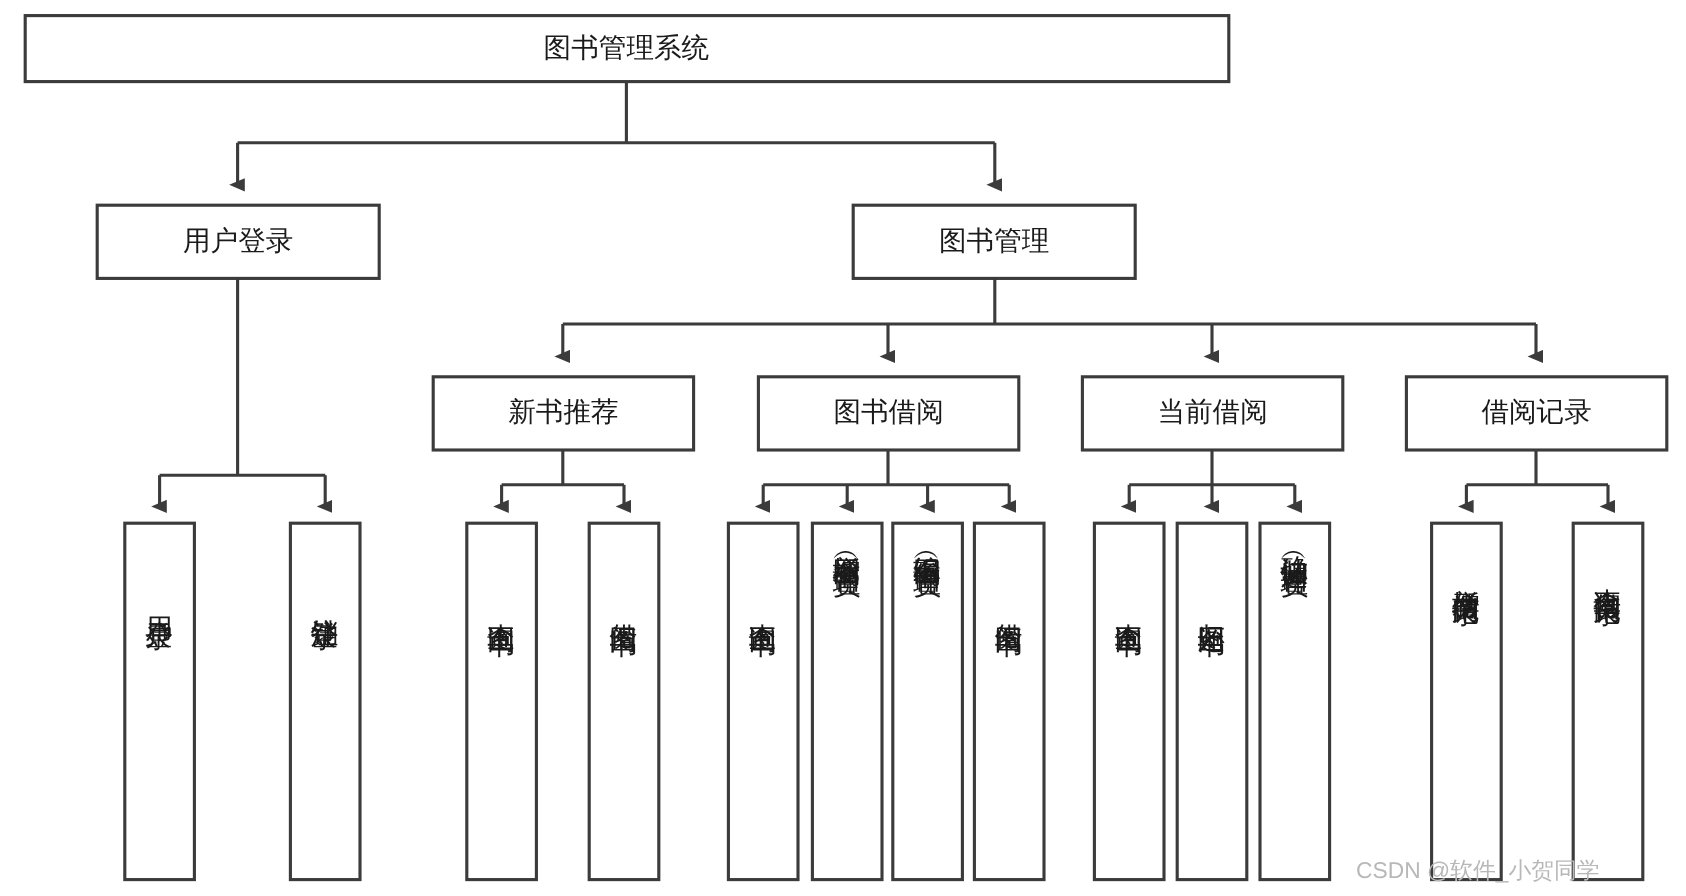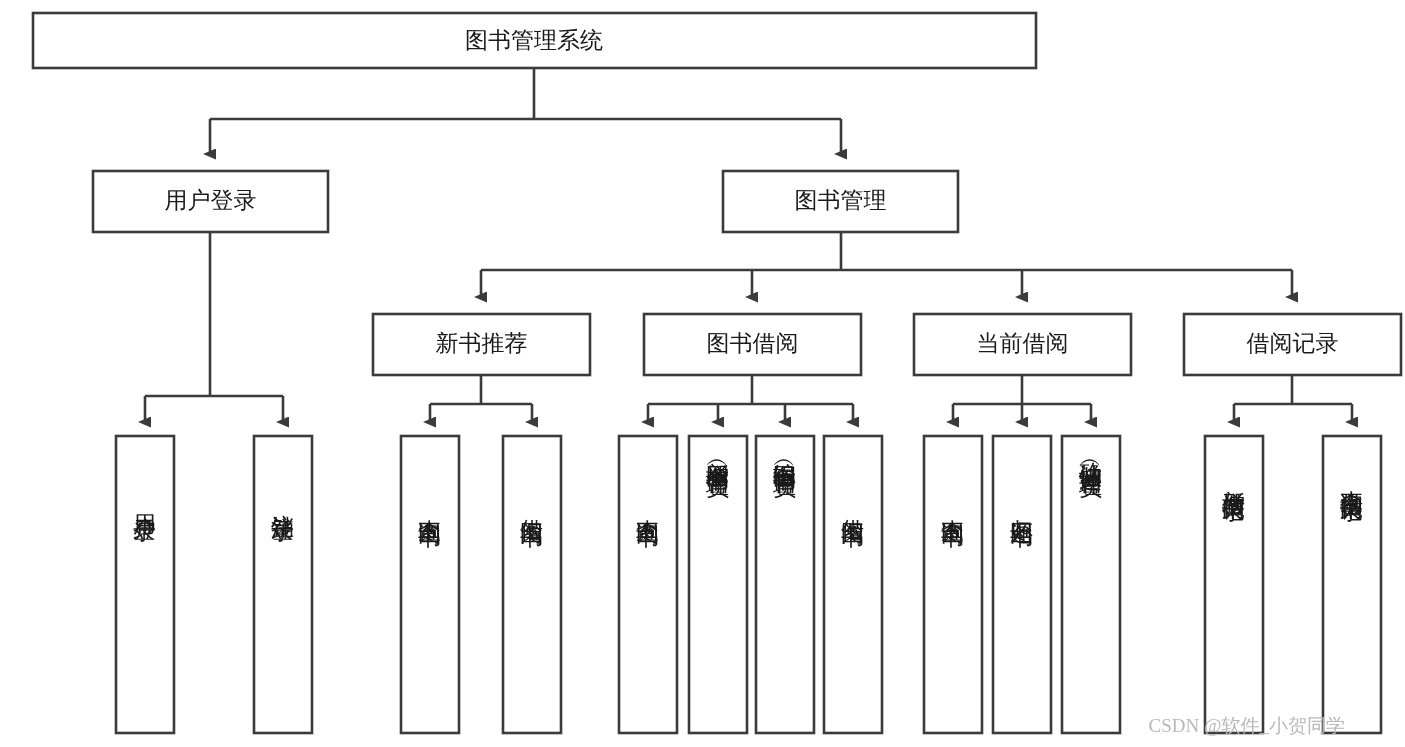--- a/index.html
+++ b/index.html
@@ -9,21 +9,21 @@
   }
   body {
     width: 1405px;
     height: 747px;
     font-family: "Liberation Sans", "DejaVu Sans", sans-serif;
     overflow: hidden;
     position: relative;
   }
   #diagram-root {
     position: absolute;
-    left: 12px;
+    left: 0;
     top: 0;
     width: 1345px;
     height: 747px;
     text-align: right;
   }
   svg#flow {
     display: block;
     width: 1405px;
     height: 747px;
     background: #ffffff;
@@ -54,21 +54,21 @@
     fill: none;
   }
   .arrow-head {
     fill: #3b3b3b;
     stroke: none;
   }
   .watermark {
     position: absolute;
     right: 12px;
     bottom: 8px;
-    font-family: Liberation Serif, serif;
+    font-family: Liberation Sans, sans-serif;
     font-size: 19px;
     color: #b8b8b8;
     white-space: nowrap;
     pointer-events: none;
   }
 </style>
 </head>
 <body>
 
 <div id="diagram-root">

